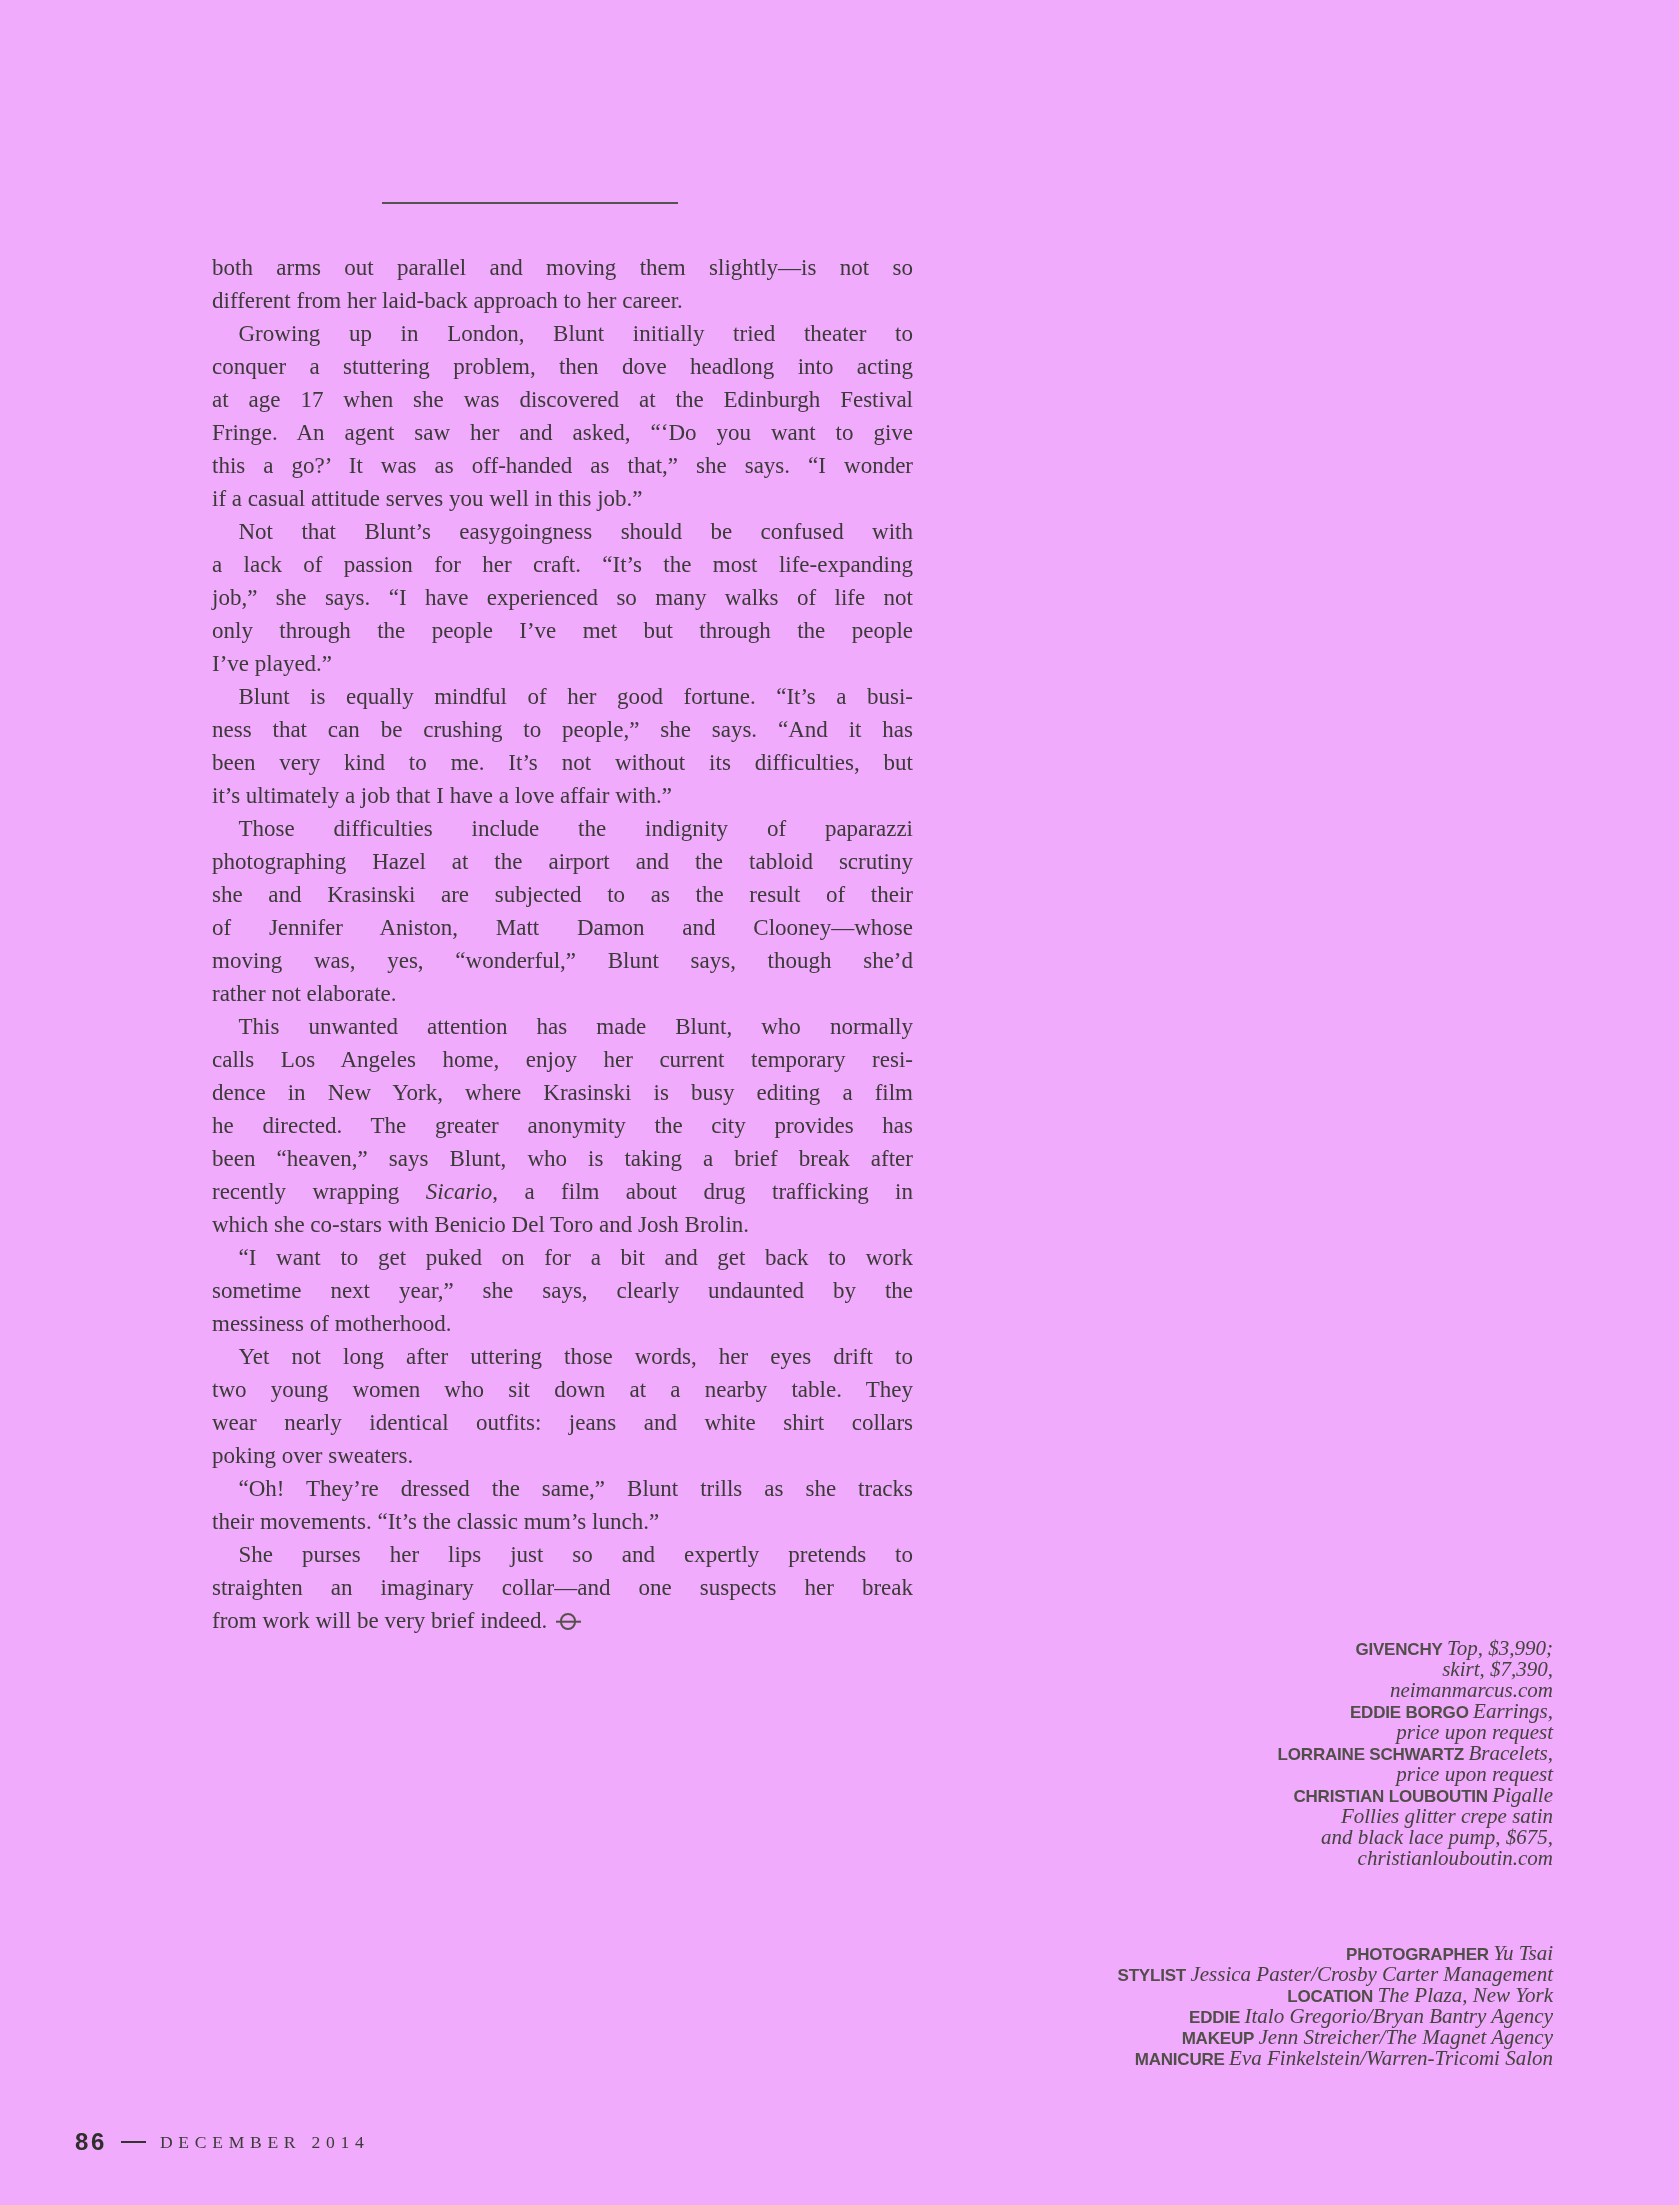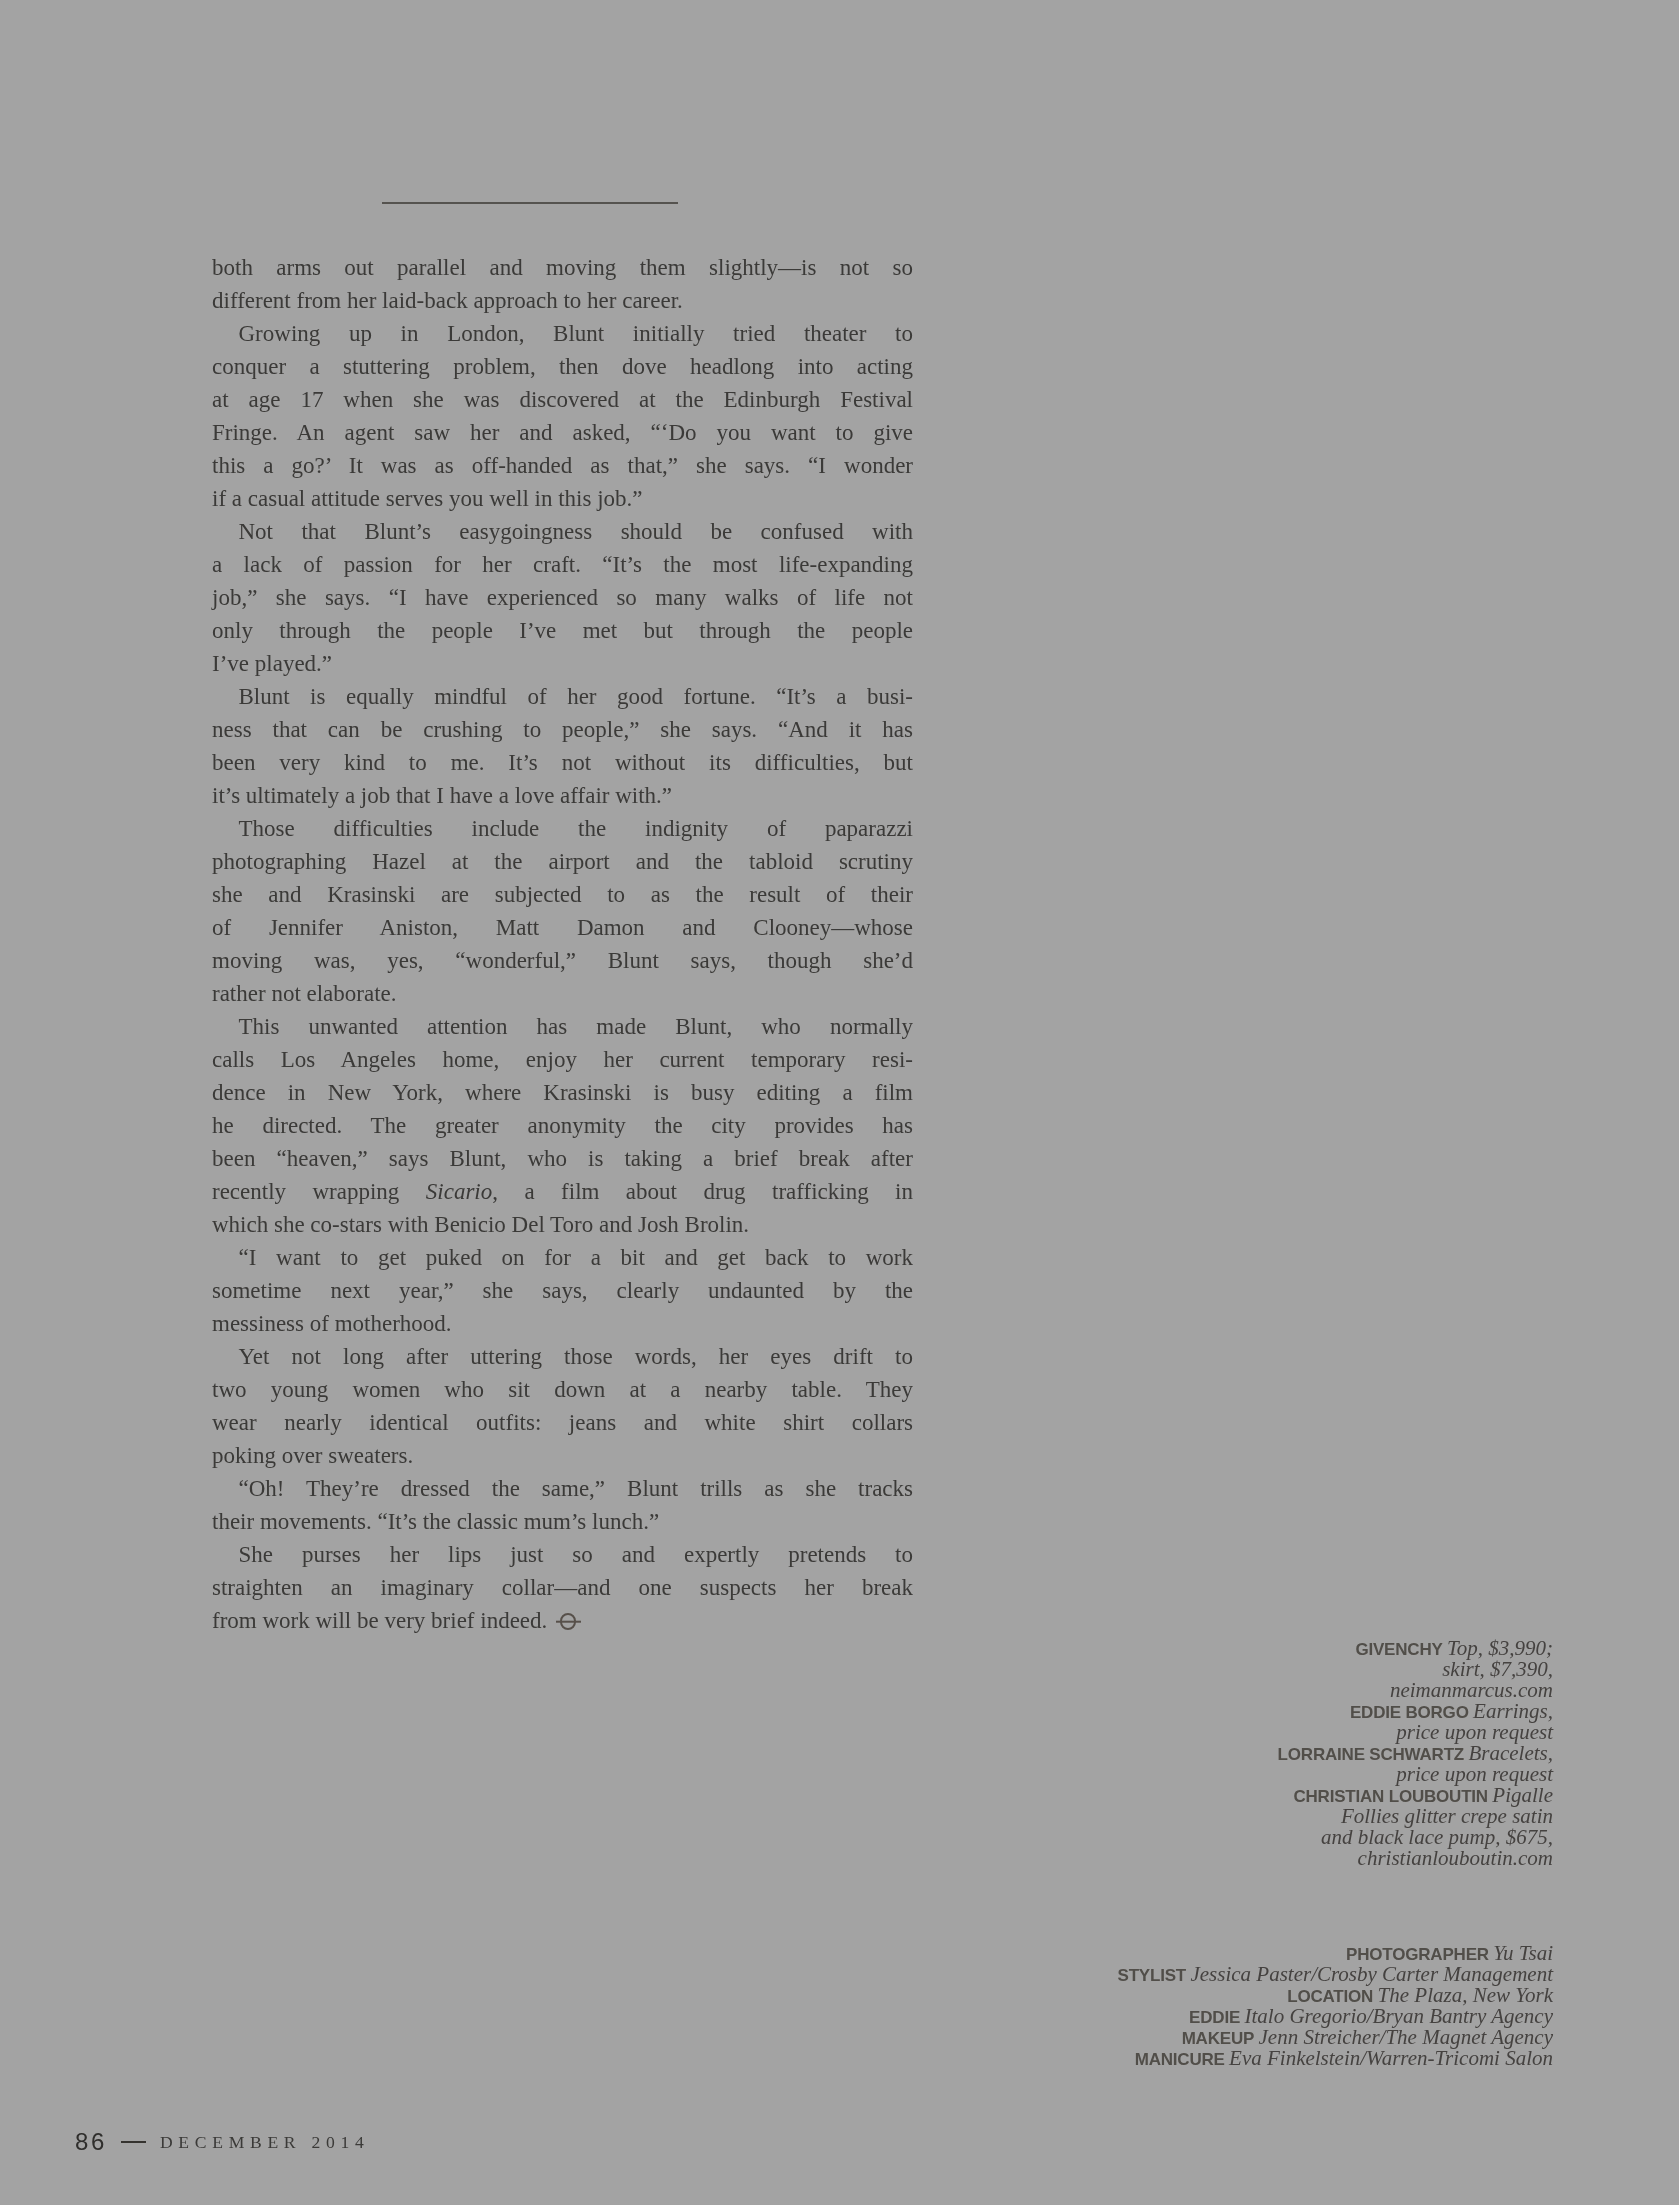--- a/index.html
+++ b/index.html
@@ -1,21 +1,21 @@
 <!DOCTYPE html>
 <html style="font-size:14px"><head>
 <meta charset="utf-8">
 <style>
   html,body{margin:0;padding:0;}
   body{background:#fbfaf8;}
   .page{
     position:relative;
     width:1680px;
     height:2206px;
-    background:#a3a3a3;
+    background:#f0abfc;
     overflow:hidden;
   }
   .top-divider{
     position:absolute;
     left:382px;
     top:202px;
     width:296px;
     height:1.8px;
     background:#55534f;
   }
@@ -78,21 +78,21 @@
   }
   .footer{
     position:absolute;
     left:75px;
     top:2128px;
     display:flex;
     align-items:center;
   }
   .pagenum{
     font-family:"Liberation Sans","DejaVu Sans",sans-serif;
-    font-weight:400;
+    font-weight:700;
     font-size:24px;
     letter-spacing:2.6px;
     color:#2f2e2c;
   }
   .footer-dash{
     display:inline-block;
     width:25px;
     height:2.6px;
     background:#35332f;
     margin:0 14px;

